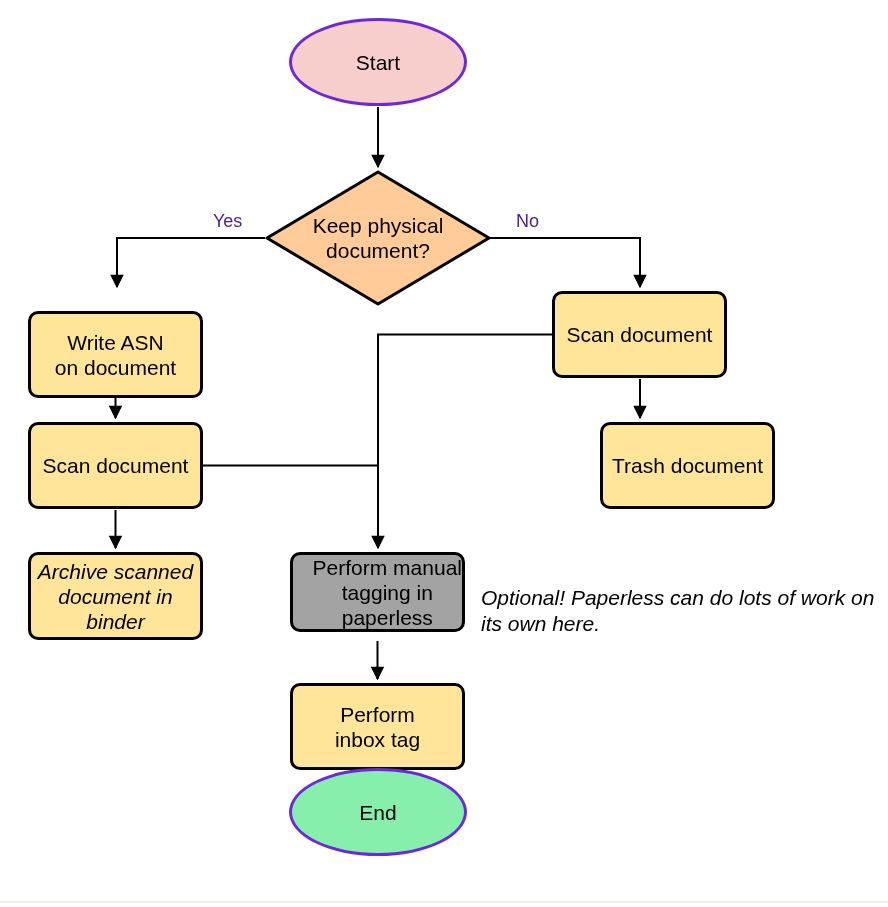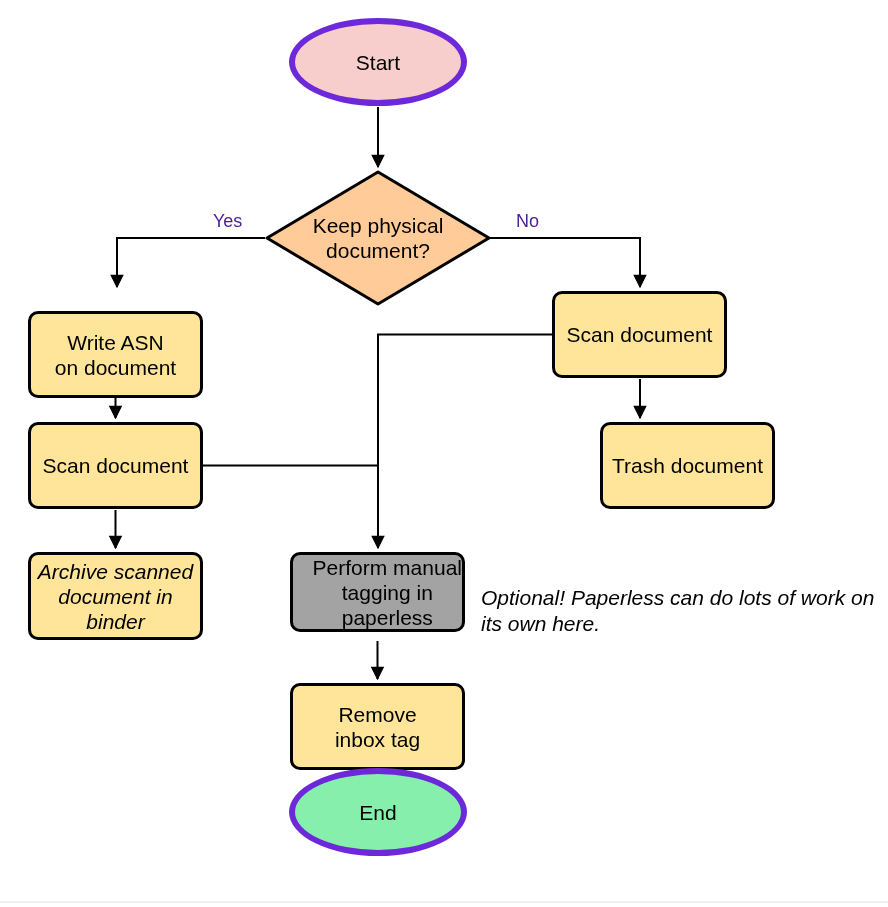--- a/index.html
+++ b/index.html
@@ -32,21 +32,21 @@
     text-align: center;
     color: #000000;
     font-size: 21px;
     line-height: 25px;
   }
   .process {
     border: 3px solid #000000;
     border-radius: 10px;
   }
   .terminal {
-    border: 6px solid #6d28d9;
+    border: 3px solid #6d28d9;
     border-radius: 50%;
     text-align: right;
   }
   .decision {
     border: none;
     align-items: center;
   }
   .decision .shape-svg {
     position: absolute;
     left: 0;
@@ -146,21 +146,21 @@
     <span class="node-label">Trash document</span>
   </div>
 
   <div class="node process" style="left: 290px; top: 552px; width: 175px; height: 80px; background: #a3a3a3; justify-content: flex-end;">
     <span class="node-label">Perform manual
 tagging in
 paperless</span>
   </div>
 
   <div class="node process" style="left: 290px; top: 683px; width: 175px; height: 87px; background: rgb(255, 229, 153);">
-    <span class="node-label">Remove
+    <span class="node-label">Perform
 inbox tag</span>
   </div>
 
   <div class="node terminal" style="left: 289px; top: 768px; width: 178px; height: 88px; background: #86efac;">
     <span class="node-label">End</span>
   </div>
 
   <div class="edge-label" style="left:211px; top:211px;">Yes</div>
   <div class="edge-label" style="left:506px; top:211px;margin-left:8px;">No</div>
 

